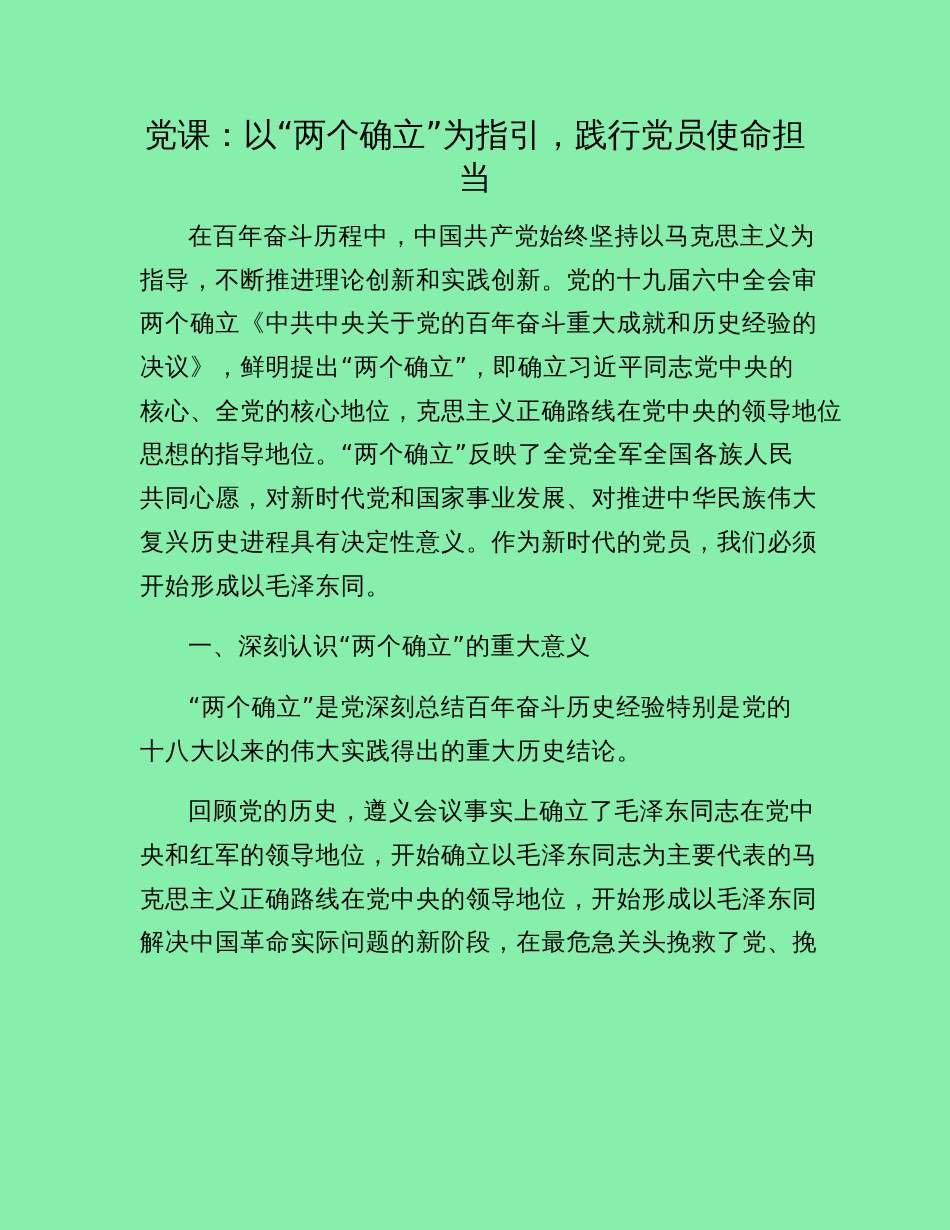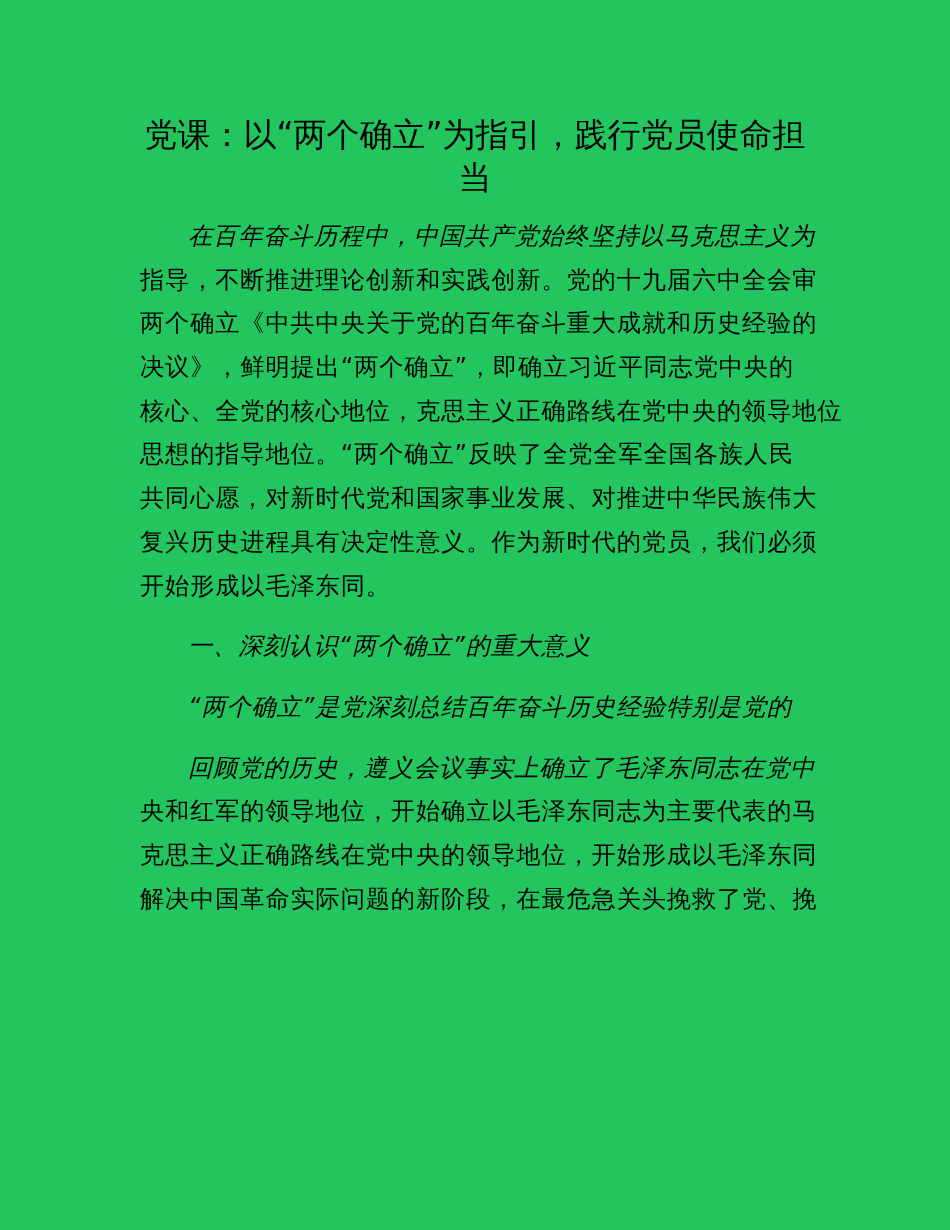--- a/index.html
+++ b/index.html
@@ -14,21 +14,21 @@
       overflow: hidden;
       font-family: "DejaVu Sans", "Liberation Sans", sans-serif;
       color: #000000;
     }
     .page {
       position: absolute;
       left: 0;
       top: 0;
       width: 950px;
       height: 1230px;
-      background: #22c55e;
+      background: #86efac;
     }
     .title {
       position: absolute;
       left: 140px;
       top: 113px;
       width: 670px;
       text-align: center;
       font-size: 33px;
       line-height: 43px;
       letter-spacing: 0px;
@@ -48,21 +48,20 @@
       font-size: 24.2px;
       white-space: nowrap;
       letter-spacing: 0.9px;
     }
     .gap {
       display: block;
       height: 17px;
     }
     .indent {
       padding-left: 48px;
-      font-style: italic;
     }
   </style>
 </head>
 <body>
 
 <div class="page">
   <h1 class="title">
     <span>党课：以“两个确立”为指引，践行党员使命担</span><br>
     <span>当</span>
   </h1>
@@ -82,20 +81,21 @@
     </div>
     <span class="gap"></span>
 
     <div>
       <span class="line indent">一、深刻认识“两个确立”的重大意义</span>
     </div>
     <span class="gap"></span>
 
     <div>
       <span class="line indent">“两个确立”是党深刻总结百年奋斗历史经验特别是党的</span>
+      <span class="line">十八大以来的伟大实践得出的重大历史结论。</span>
     </div>
     <span class="gap"></span>
 
     <div>
       <span class="line indent">回顾党的历史，遵义会议事实上确立了毛泽东同志在党中</span>
       <span class="line">央和红军的领导地位，开始确立以毛泽东同志为主要代表的马</span>
       <span class="line">克思主义正确路线在党中央的领导地位，开始形成以毛泽东同</span>
       <span class="line">解决中国革命实际问题的新阶段，在最危急关头挽救了党、挽</span>
     </div>
   </div>

